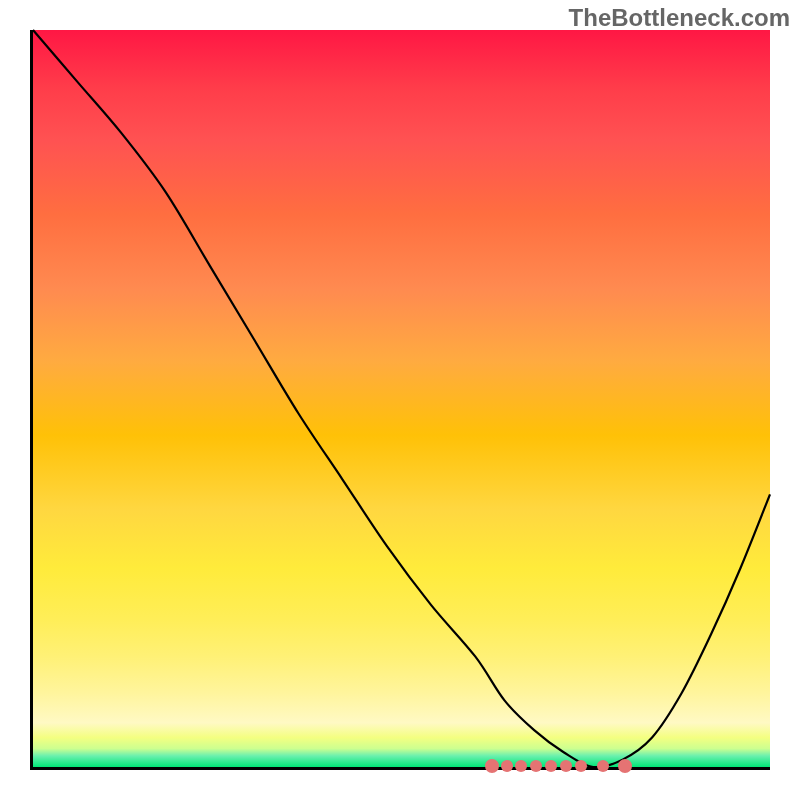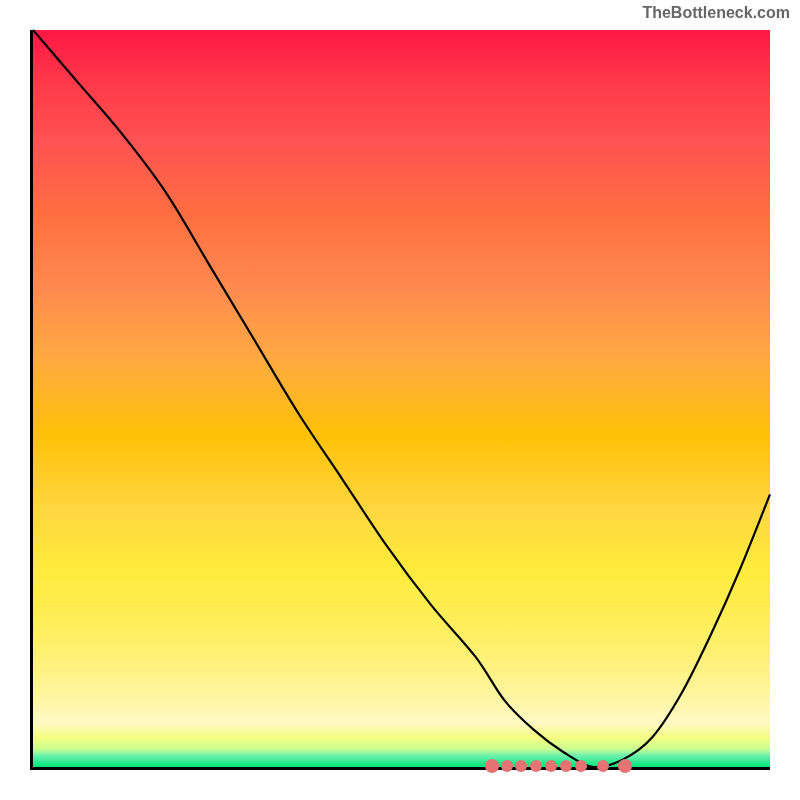--- a/index.html
+++ b/index.html
@@ -7,21 +7,21 @@
   .chart-container {
     position: relative;
     width: 800px;
     height: 800px;
   }
   .watermark {
     position: absolute;
     top: 4px;
     right: 10px;
     font-family: Arial, sans-serif;
-    font-size: 16px;
+    font-size: 24px;
     font-weight: bold;
     color: #666;
     z-index: 10;
   }
   .plot-area {
     position: absolute;
     left: 30px;
     top: 30px;
     width: 740px;
     height: 740px;

